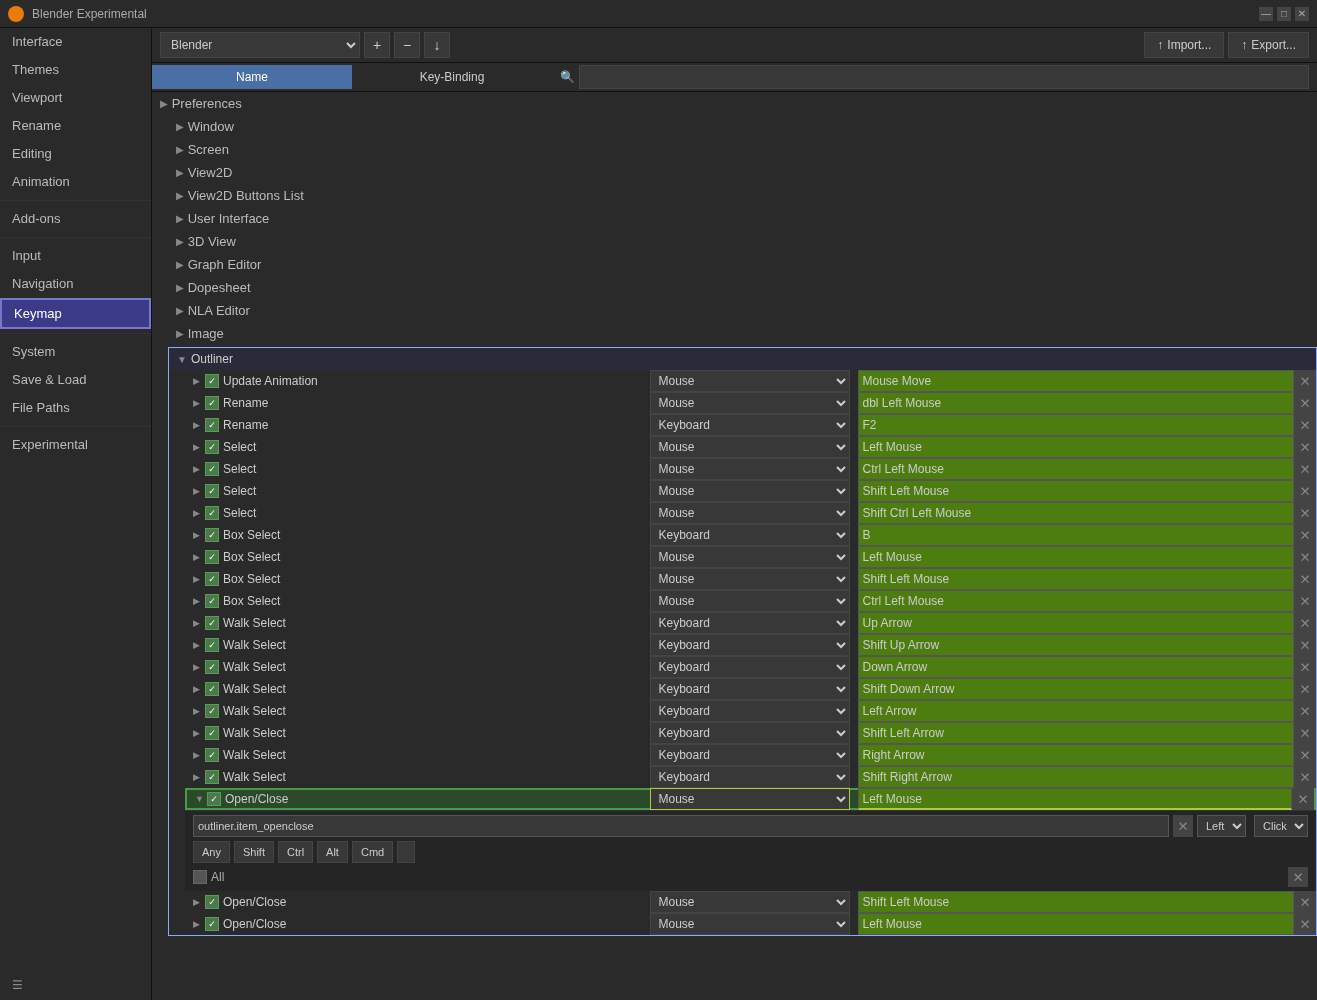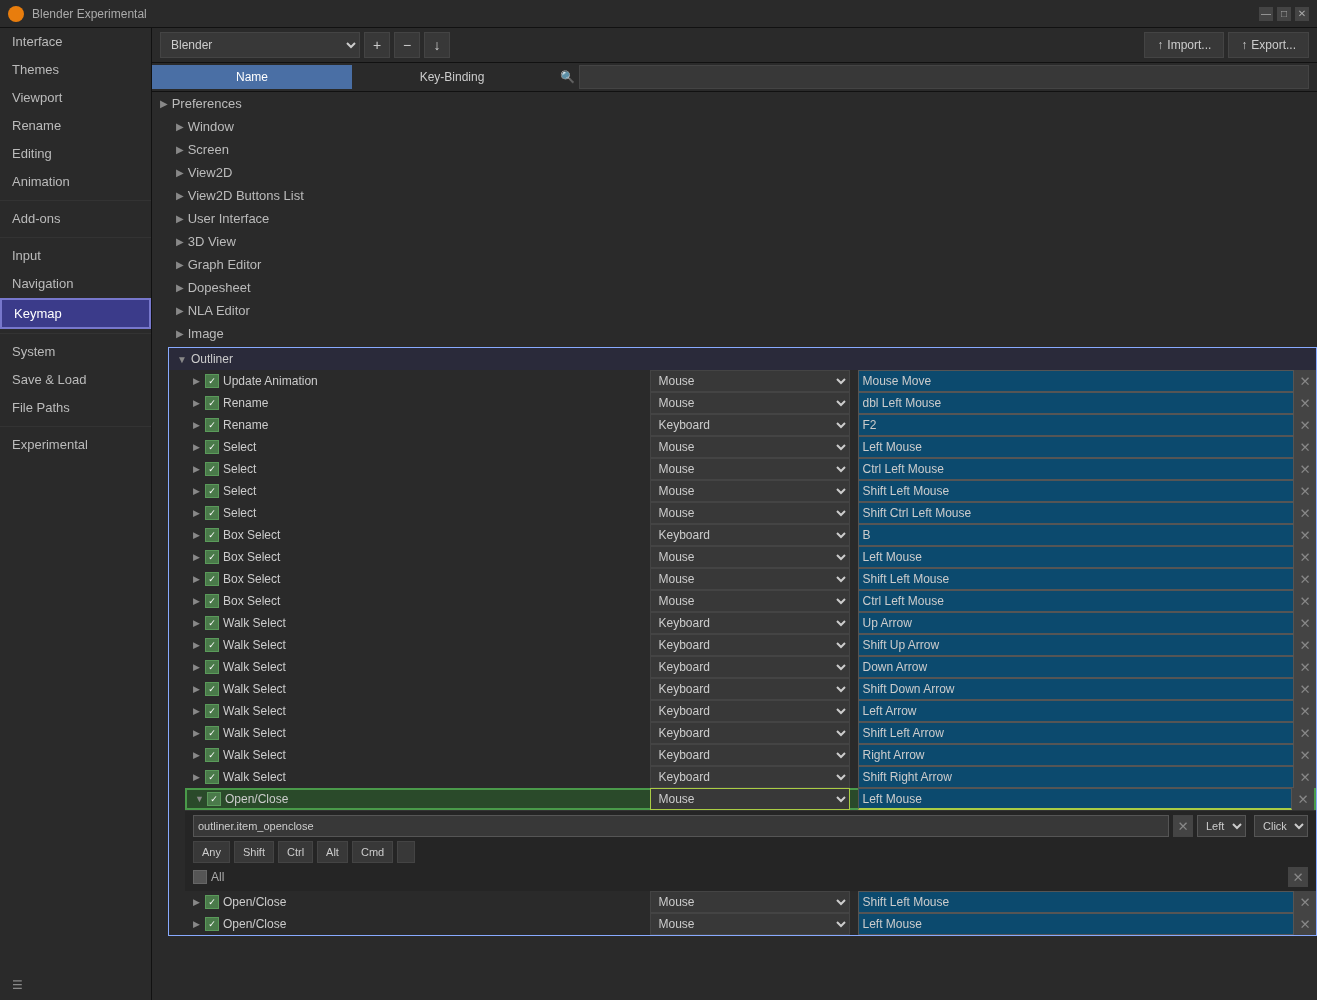--- a/index.html
+++ b/index.html
@@ -229,21 +229,21 @@
       background: #383838;
       border: 1px solid #444;
       color: #ccc;
       font-size: 12px;
       height: 22px;
       padding: 0 4px;
       flex-shrink: 0;
     }
     .tree-key-select {
       flex: 1;
-      background: #0c4a6e;
+      background: #4d7c0f;
       border: 1px solid #555;
       color: #ccc;
       font-size: 12px;
       height: 22px;
       padding: 0 4px;
       min-width: 120px;
     }
     .tree-remove {
       width: 22px; height: 22px;
       background: #444;

